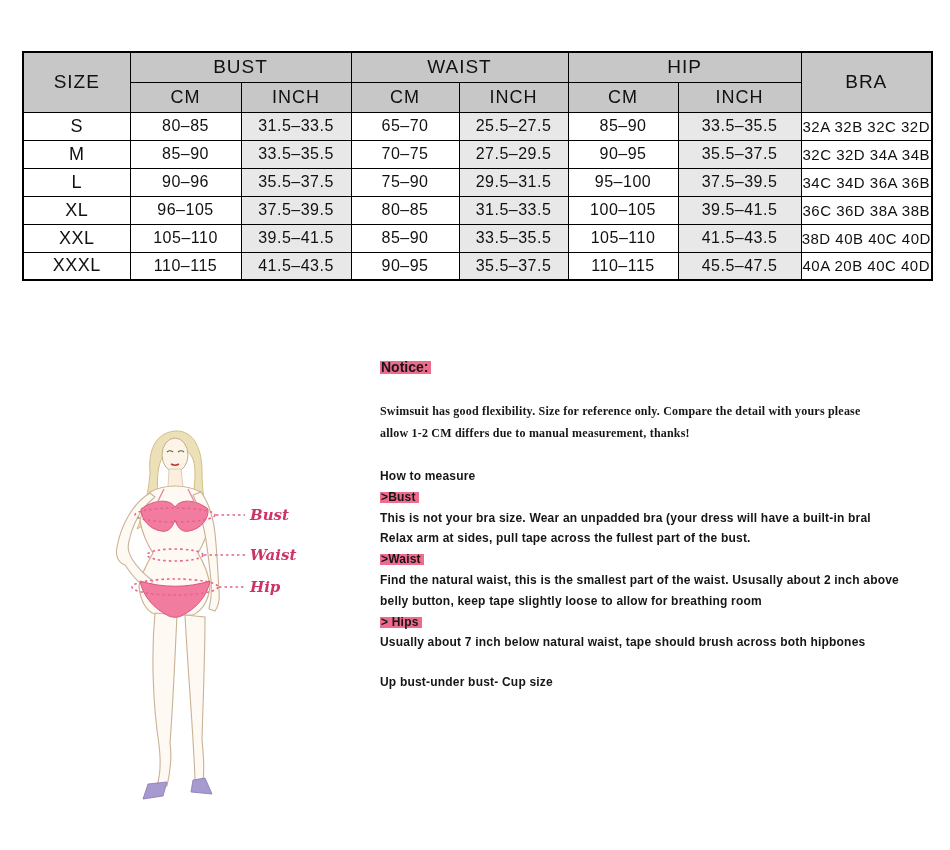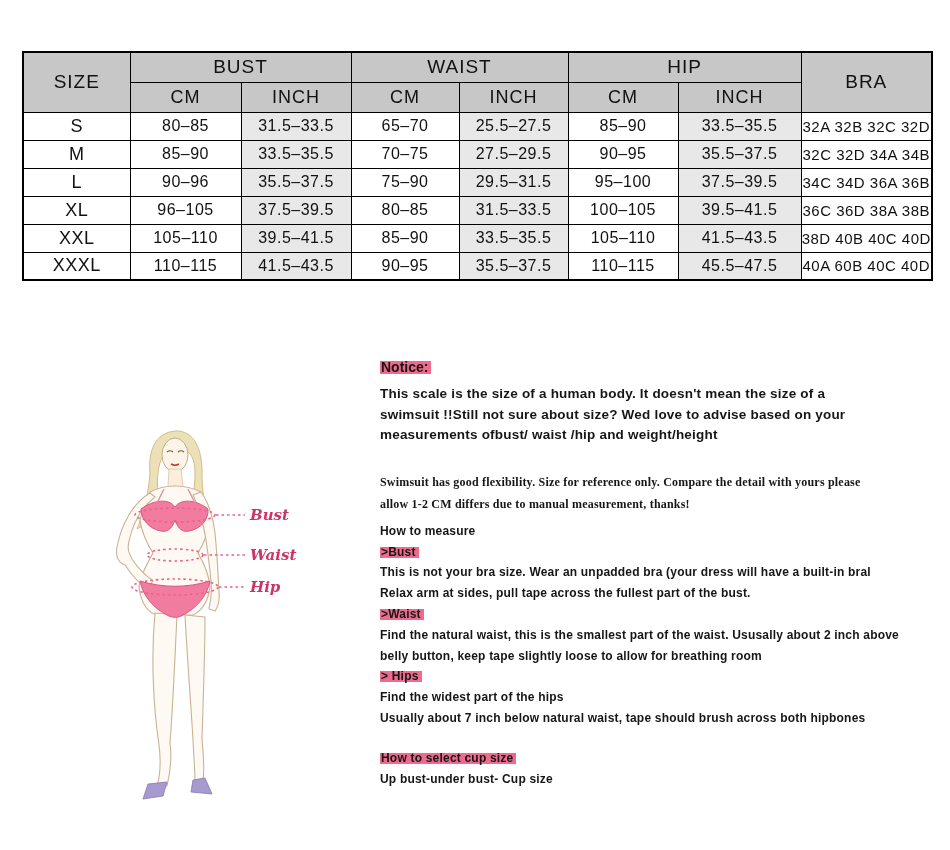--- a/index.html
+++ b/index.html
@@ -19,21 +19,21 @@
   .shade{background:#e8e8e8;}
   .bra-cell{font-size:15px;letter-spacing:0.5px;}
 
   
   .notice{position:absolute;left:380px;top:350px;width:560px;color:#161616;}
   .hl{background:linear-gradient(to bottom, rgba(0,0,0,0) 14%, #ef6b8d 14%, #ef6b8d 94%, rgba(0,0,0,0) 94%);padding:0 3px 0 1px;}
   .n-title{font-size:14px;font-weight:bold;margin:9px 0 9px 0;}
   .sec-intro div{font-size:13.5px;font-weight:bold;line-height:20.6px;letter-spacing:0.2px;}
   .sec-flex{margin-top:25px;font-family:Liberation Serif, serif;}
   .sec-flex div{font-size:12px;font-weight:bold;line-height:22px;letter-spacing:0.2px;}
-  .sec-measure{margin-top:6px;}
+  .sec-measure{margin-top:22px;}
   .sec-measure div{font-size:12px;font-weight:bold;line-height:20.8px;letter-spacing:0.2px;}
   .sec-cup{margin-top:19px;}
   .sec-cup div{font-size:12px;font-weight:bold;line-height:20.8px;letter-spacing:0.2px;}
 
   
   .figure-wrap{position:absolute;left:45px;top:405px;width:340px;height:430px;}
 </style>
 </head>
 <body>
 
@@ -118,21 +118,21 @@
         <td class="bra-cell">38D 40B 40C 40D</td>
       </tr>
       <tr class="drow">
         <td class="sz">XXXL</td>
         <td class="num">110–115</td>
         <td class="num shade">41.5–43.5</td>
         <td class="num">90–95</td>
         <td class="num shade">35.5–37.5</td>
         <td class="num">110–115</td>
         <td class="num shade">45.5–47.5</td>
-        <td class="bra-cell">40A 60B 40C 40D</td>
+        <td class="bra-cell">40A 20B 40C 40D</td>
       </tr>
     </tbody>
   </table>
 
   <div class="figure-wrap">
     <svg width="340" height="430" viewBox="0 0 340 430" xmlns="http://www.w3.org/2000/svg">
 
       <path d="M130,26 C110,28 103,46 105,68 C103,94 97,112 92,124 C103,119 111,108 113,90 C111,70 114,55 120,48 C128,42 140,42 146,50 C152,60 150,76 148,94 C150,112 157,122 168,128 C161,111 158,95 157,72 C158,44 149,25 130,26 Z" fill="#ece0b8" stroke="#d3bf85" stroke-width="1"></path>
 
       <ellipse cx="130" cy="50" rx="13" ry="17" fill="#fdf4e8" stroke="#c4ad8e" stroke-width="1"></ellipse>
@@ -168,43 +168,36 @@
 
       <text x="205" y="115" font-family="DejaVu Serif, serif" font-style="italic" font-weight="bold" font-size="15" fill="#cc3366">Bust</text>
       <text x="205" y="155" font-family="DejaVu Serif, serif" font-style="italic" font-weight="bold" font-size="15" fill="#cc3366">Waist</text>
       <text x="205" y="187" font-family="DejaVu Serif, serif" font-style="italic" font-weight="bold" font-size="15" fill="#cc3366">Hip</text>
     </svg>
   </div>
 
   <div class="notice">
     <div class="n-title"><span class="hl">Notice:</span></div>
 
-    <div class="sec-intro">
-      <div>This scale is the size of a human body. It doesn't mean the size of a</div>
-      <div>swimsuit !!Still not sure about size? Wed love to advise based on your</div>
-      <div>measurements ofbust/ waist /hip and weight/height</div>
-    </div>
 
     <div class="sec-flex">
       <div>Swimsuit has good flexibility. Size for reference only. Compare the detail with yours please</div>
       <div>allow 1-2 CM differs due to manual measurement, thanks!</div>
     </div>
 
     <div class="sec-measure">
       <div>How to measure</div>
       <div><span class="hl">&gt;Bust</span></div>
       <div>This is not your bra size. Wear an unpadded bra (your dress will have a built-in bral</div>
       <div>Relax arm at sides, pull tape across the fullest part of the bust.</div>
       <div><span class="hl">&gt;Waist</span></div>
       <div>Find the natural waist, this is the smallest part of the waist. Ususally about 2 inch above</div>
       <div>belly button, keep tape slightly loose to allow for breathing room</div>
       <div><span class="hl">&gt; Hips</span></div>
-      <div>Find the widest part of the hips</div>
       <div>Usually about 7 inch below natural waist, tape should brush across both hipbones</div>
     </div>
 
     <div class="sec-cup">
-      <div><span class="hl">How to select cup size</span></div>
       <div>Up bust-under bust- Cup size</div>
     </div>
   </div>
 
 </div>
 
 </body></html>

